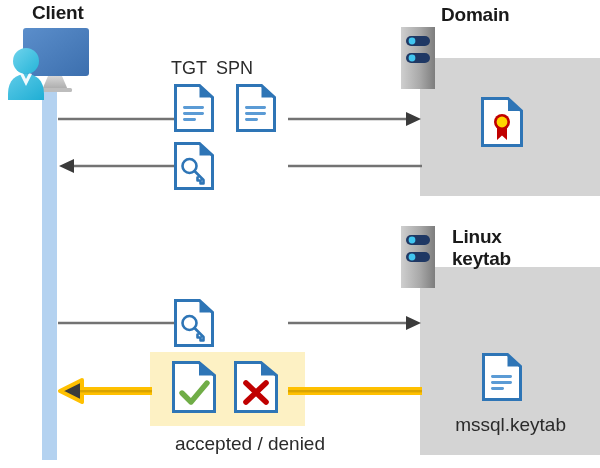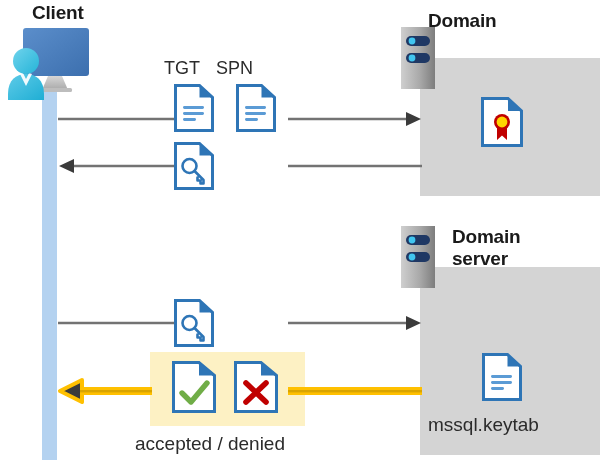--- a/index.html
+++ b/index.html
@@ -104,21 +104,21 @@
           <stop offset="100%" stop-color="#7d7d7d"></stop>
         </linearGradient>
       </defs>
       <rect x="0" y="0" width="34" height="62" fill="url(#srvGradA)"></rect>
       <rect x="5" y="9" width="24" height="10" rx="5" fill="#1f3864"></rect>
       <circle cx="11" cy="14" r="3.4" fill="#41c6f0"></circle>
       <rect x="5" y="26" width="24" height="10" rx="5" fill="#1f3864"></rect>
       <circle cx="11" cy="31" r="3.4" fill="#41c6f0"></circle>
     </svg>
   </div>
-  <div class="abs title nosel" style="left:428px;top:4px;margin-top:6px;">
+  <div class="abs title nosel" style="left:441px;top:4px;">
     <div>Domain</div>
   </div>
 
   <div class="abs" style="left:481px;top:97px;width:42px;height:50px;">
     <svg width="42" height="50" viewBox="0 0 42 50">
       <path d="M1.5 1.5 H27 L40.5 14 V48.5 H1.5 Z" fill="#ffffff" stroke="#2e75b6" stroke-width="3"></path>
       <path d="M27 1.5 L40.5 14 H27 Z" fill="#2e75b6"></path>
 
       <path d="M16 28 L16 43 L21 38.5 L26 43 L26 28 Z" fill="#c00000"></path>
       <circle cx="21" cy="25" r="8" fill="#c00000"></circle>
@@ -128,42 +128,42 @@
 
   <div class="abs" style="left:401px;top:226px;width:34px;height:62px;">
     <svg width="34" height="62" viewBox="0 0 34 62">
       <rect x="0" y="0" width="34" height="62" fill="url(#srvGradA)"></rect>
       <rect x="5" y="9" width="24" height="10" rx="5" fill="#1f3864"></rect>
       <circle cx="11" cy="14" r="3.4" fill="#41c6f0"></circle>
       <rect x="5" y="26" width="24" height="10" rx="5" fill="#1f3864"></rect>
       <circle cx="11" cy="31" r="3.4" fill="#41c6f0"></circle>
     </svg>
   </div>
-  <div class="abs title nosel" style="left:452px;top:226px;">Domain server</div>
+  <div class="abs title nosel" style="left:452px;top:226px;">Linux keytab</div>
 
 
   <div class="abs" style="left:482px;top:353px;width:40px;height:48px;">
     <svg width="40" height="48" viewBox="0 0 40 48">
       <path d="M1.5 1.5 H25.5 L38.5 13.5 V46.5 H1.5 Z" fill="#ffffff" stroke="#2e75b6" stroke-width="3"></path>
       <path d="M25.5 1.5 L38.5 13.5 H25.5 Z" fill="#2e75b6"></path>
       <rect x="9" y="22" width="21" height="3" rx="1.4" fill="#5b9bd5"></rect>
       <rect x="9" y="28" width="21" height="3" rx="1.4" fill="#5b9bd5"></rect>
       <rect x="9" y="34" width="13" height="3" rx="1.4" fill="#5b9bd5"></rect>
     </svg>
   </div>
-  <div class="abs caption nosel" style="left:428px;top:414px;width:150px;text-align:left;">mssql.keytab</div>
+  <div class="abs caption nosel" style="left:416px;top:414px;width:150px;text-align:right;">mssql.keytab</div>
 
   <div class="abs" style="left:58px;top:108px;width:364px;height:22px;">
     <svg width="364" height="22" viewBox="0 0 364 22">
       <line x1="0" y1="11" x2="118" y2="11" stroke="#737373" stroke-width="2.6"></line>
       <line x1="230" y1="11" x2="348" y2="11" stroke="#737373" stroke-width="2.6"></line>
       <path d="M348 4 L363 11 L348 18 Z" fill="#3b3b3b"></path>
     </svg>
   </div>
-  <div class="abs conn-label nosel" style="left:164px;top:58px;">TGT</div>
+  <div class="abs conn-label nosel" style="left:171px;top:58px;">TGT</div>
   <div class="abs conn-label nosel" style="left:216px;top:58px;">SPN</div>
 
   <div class="abs" style="left:174px;top:84px;width:40px;height:48px;">
     <svg width="40" height="48" viewBox="0 0 40 48">
       <path d="M1.5 1.5 H25.5 L38.5 13.5 V46.5 H1.5 Z" fill="#ffffff" stroke="#2e75b6" stroke-width="3"></path>
       <path d="M25.5 1.5 L38.5 13.5 H25.5 Z" fill="#2e75b6"></path>
       <rect x="9" y="22" width="21" height="3" rx="1.4" fill="#5b9bd5"></rect>
       <rect x="9" y="28" width="21" height="3" rx="1.4" fill="#5b9bd5"></rect>
       <rect x="9" y="34" width="13" height="3" rx="1.4" fill="#5b9bd5"></rect>
     </svg>
@@ -231,15 +231,15 @@
   </div>
 
   <div class="abs" style="left:234px;top:361px;width:44px;height:52px;">
     <svg width="44" height="52" viewBox="0 0 44 52">
       <path d="M1.5 1.5 H27 L42.5 14.5 V50.5 H1.5 Z" fill="#ffffff" stroke="#2e75b6" stroke-width="3"></path>
       <path d="M27 1.5 L42.5 14.5 H27 Z" fill="#2e75b6"></path>
       <path d="M12 22 L32 41 M32 22 L12 41" fill="none" stroke="#c00000" stroke-width="5.6" stroke-linecap="round"></path>
     </svg>
   </div>
 
-  <div class="abs caption nosel" style="left:135px;top:433px;width:190px;text-align:left;">accepted / denied</div>
+  <div class="abs caption nosel" style="left:135px;top:433px;width:190px;text-align:right;">accepted / denied</div>
 
 </div>
 
 </body></html>

